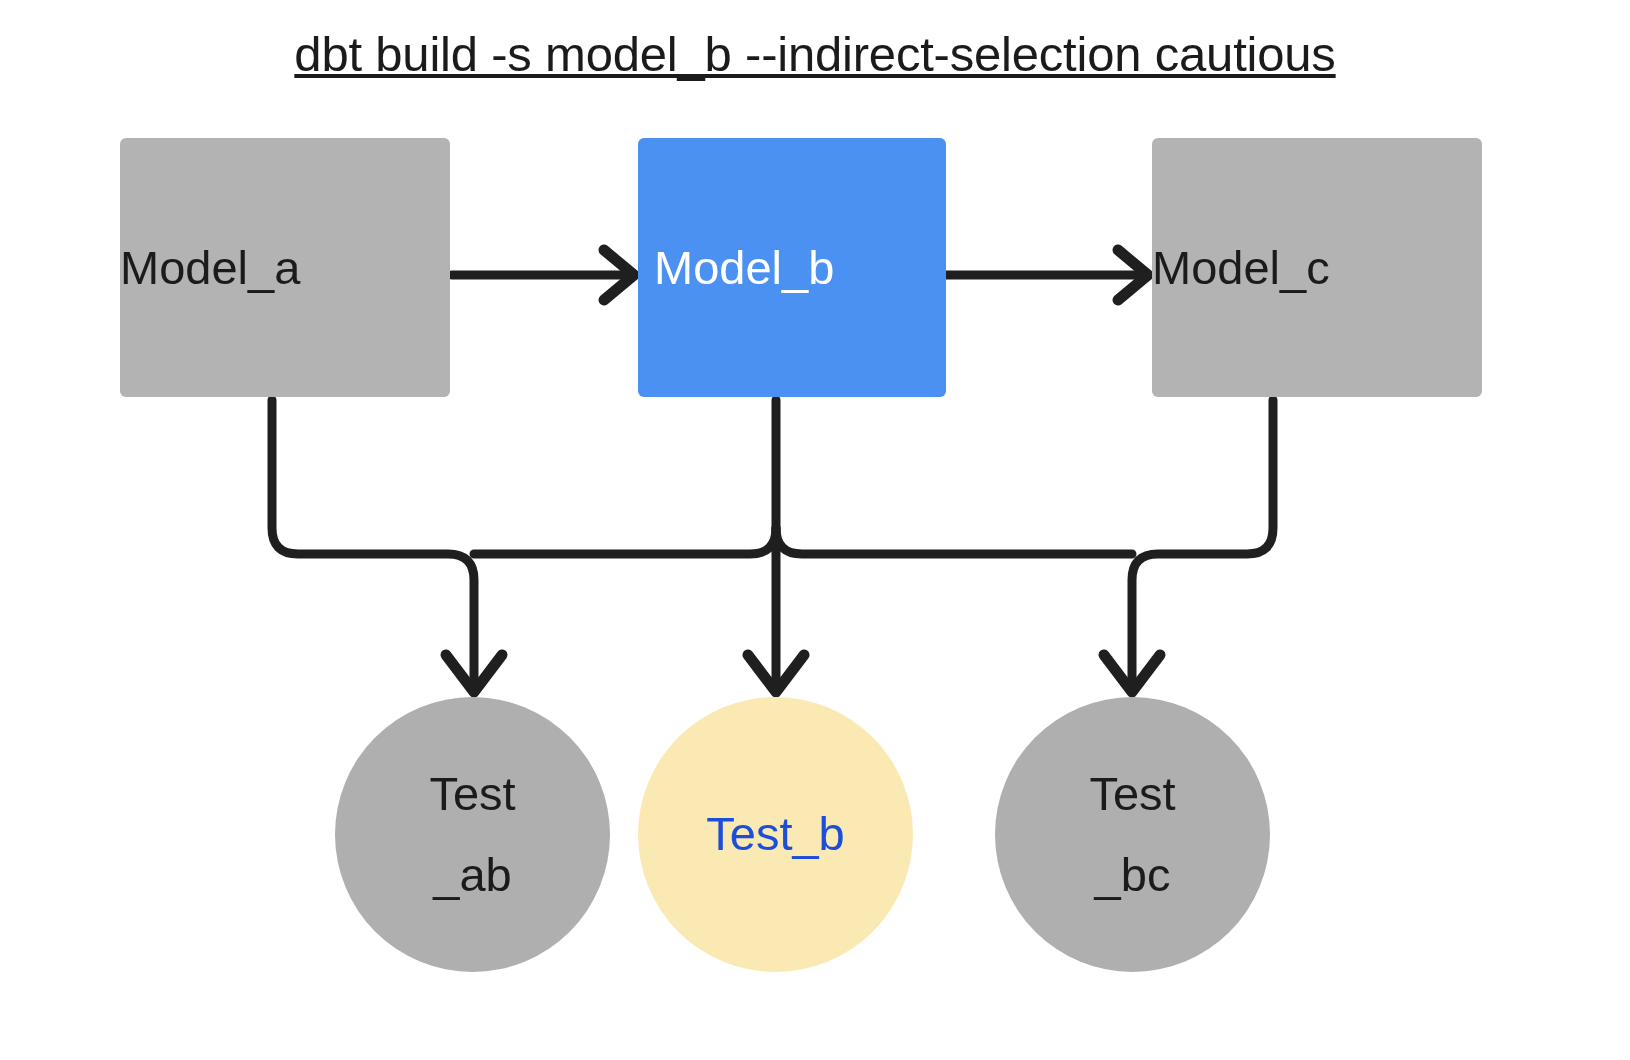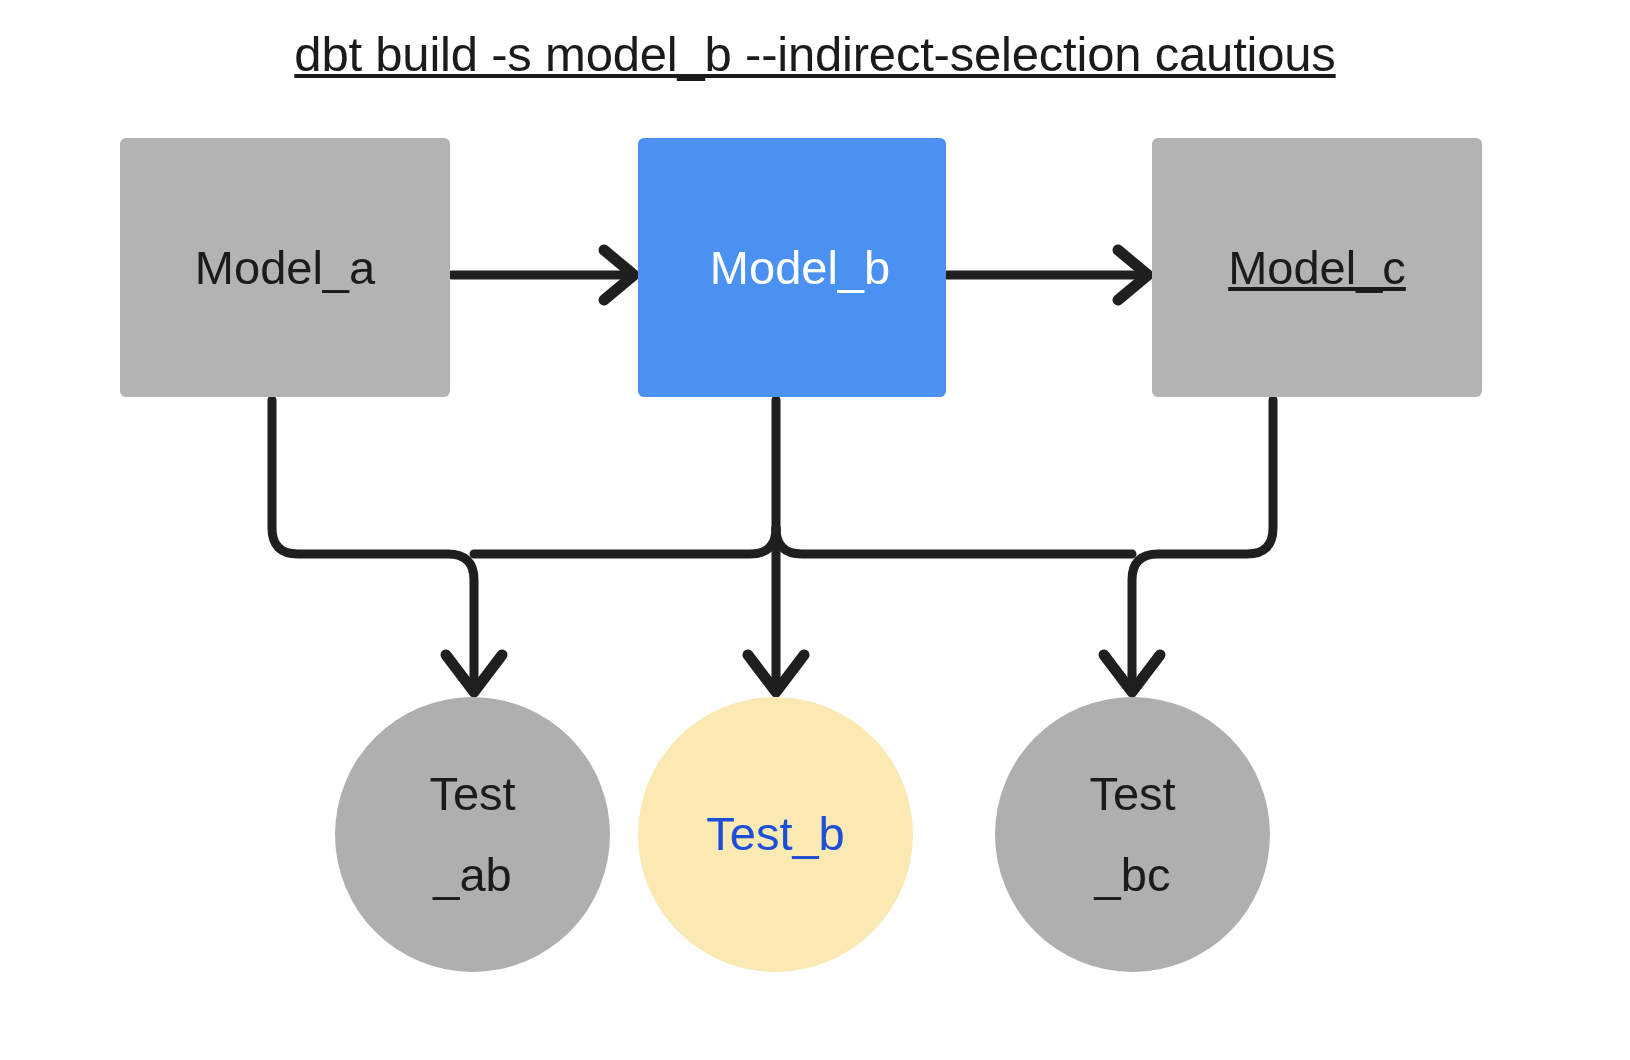--- a/index.html
+++ b/index.html
@@ -35,21 +35,21 @@
     top: 0;
     width: 1630px;
     height: 1060px;
     pointer-events: none;
   }
   .node-box {
     position: absolute;
     border-radius: 6px;
     display: flex;
     align-items: center;
-    justify-content: center;
+    justify-content: flex-start;
     font-size: 47px;
     line-height: 1.05;
   }
   .node-circle {
     position: absolute;
     border-radius: 50%;
     display: flex;
     flex-direction: column;
     align-items: center;
     justify-content: center;
@@ -112,21 +112,21 @@
   </svg>
 
   <div class="node-box" id="box-model-a" style="background:#b3b3b3;color:#1b1b1b;">
     <span class="node-label">Model_a</span>
   </div>
 
   <div class="node-box" id="box-model-b" style="background:#4a91f2;color:#ffffff;">
     <span class="node-label">Model_b</span>
   </div>
 
-  <div class="node-box" id="box-model-c" style="background:#b3b3b3;color:#1b1b1b;text-decoration:underline;">
+  <div class="node-box" id="box-model-c" style="background:#b3b3b3;color:#1b1b1b;">
     <span class="node-label">Model_c</span>
   </div>
 
   <div class="node-circle" id="circle-test-ab" style="background:#afafaf;color:#1b1b1b;">
     <span class="node-label">Test</span>
     <span class="node-label">_ab</span>
   </div>
 
   <div class="node-circle" id="circle-test-b" style="background:#fae9b2;color:#1d4ed8;">
     <span class="node-label">Test_b</span>

